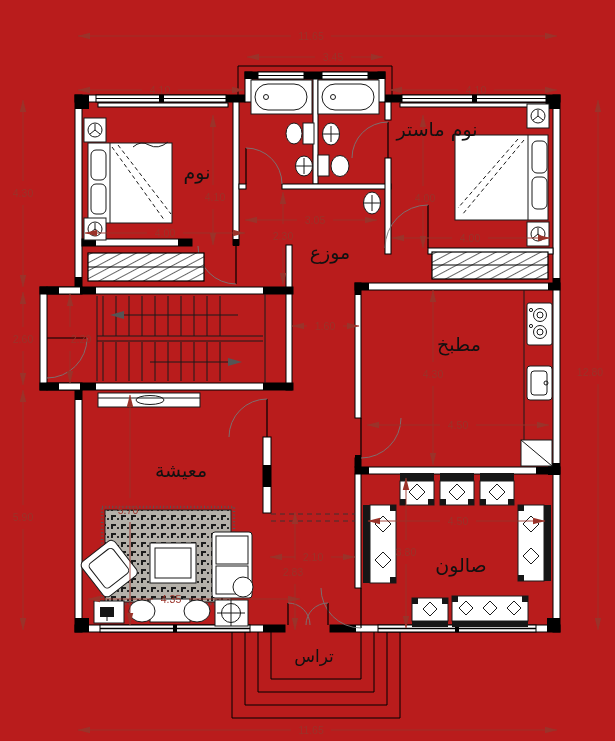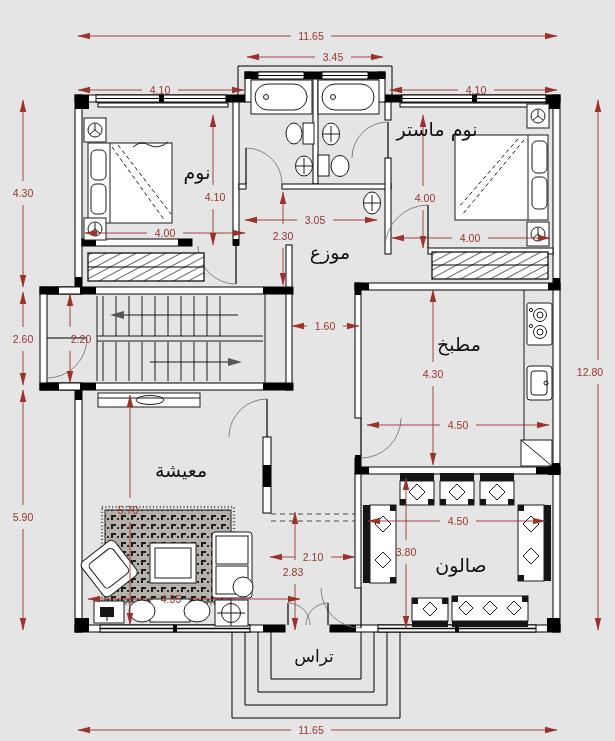--- a/index.html
+++ b/index.html
@@ -1,16 +1,16 @@
 <!DOCTYPE html>
 <html style="--dim: #9a332a; --wall: #000000; --furniture: #1a1a1a; --rug: #b5b1aa;"><head>
 <meta charset="utf-8">
 <style>
   html,body{margin:0;padding:0;background:#fff;}
-  .page{width:615px;height:741px;position:relative;background:#e5e5e5;overflow:hidden;}
+  .page{width:615px;height:741px;position:relative;background:#b91c1c;overflow:hidden;}
   svg{display:block;}
   
   .w{fill:#fff;stroke:#000;stroke-width:1;}
   .b{fill:#000;stroke:none;}
   .wl{stroke:#000;stroke-width:1;fill:none;}
   .wm{stroke:#000;stroke-width:1.6;fill:none;}
   
   .f{fill:#fff;stroke:#1a1a1a;stroke-width:1;}
   .fl{fill:none;stroke:#1a1a1a;stroke-width:1;}
   .fd{fill:none;stroke:#1a1a1a;stroke-width:1;stroke-dasharray:4 3;}

